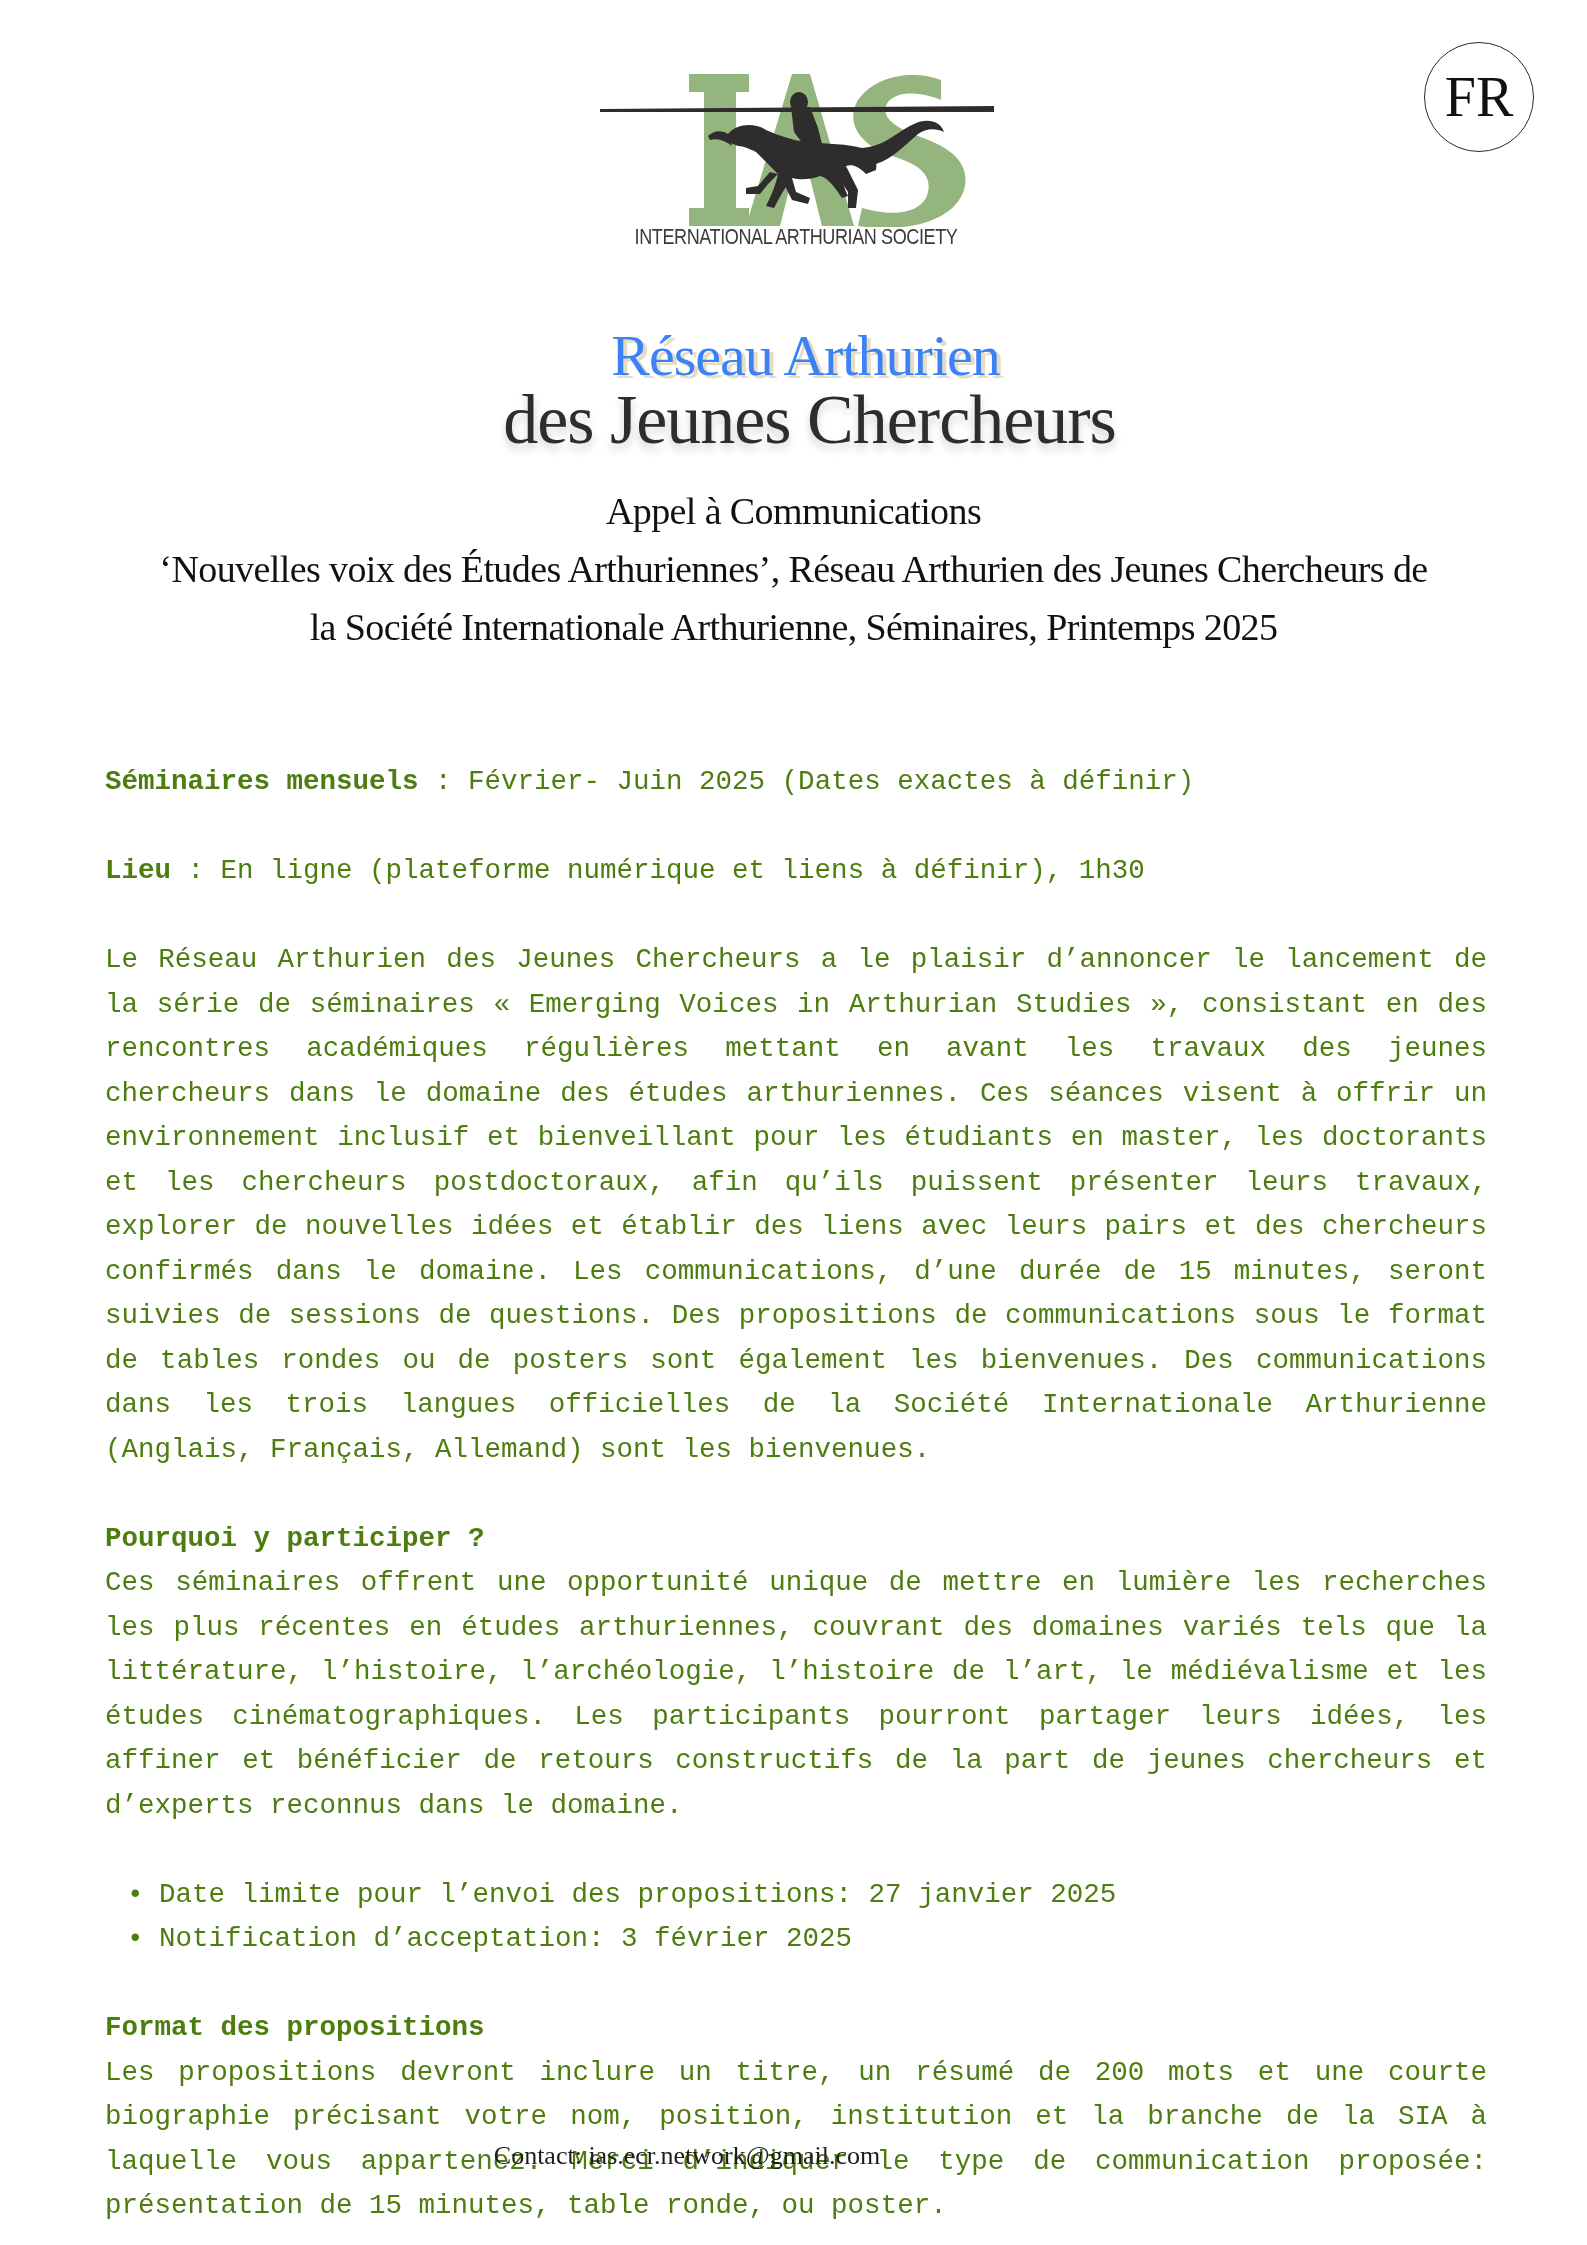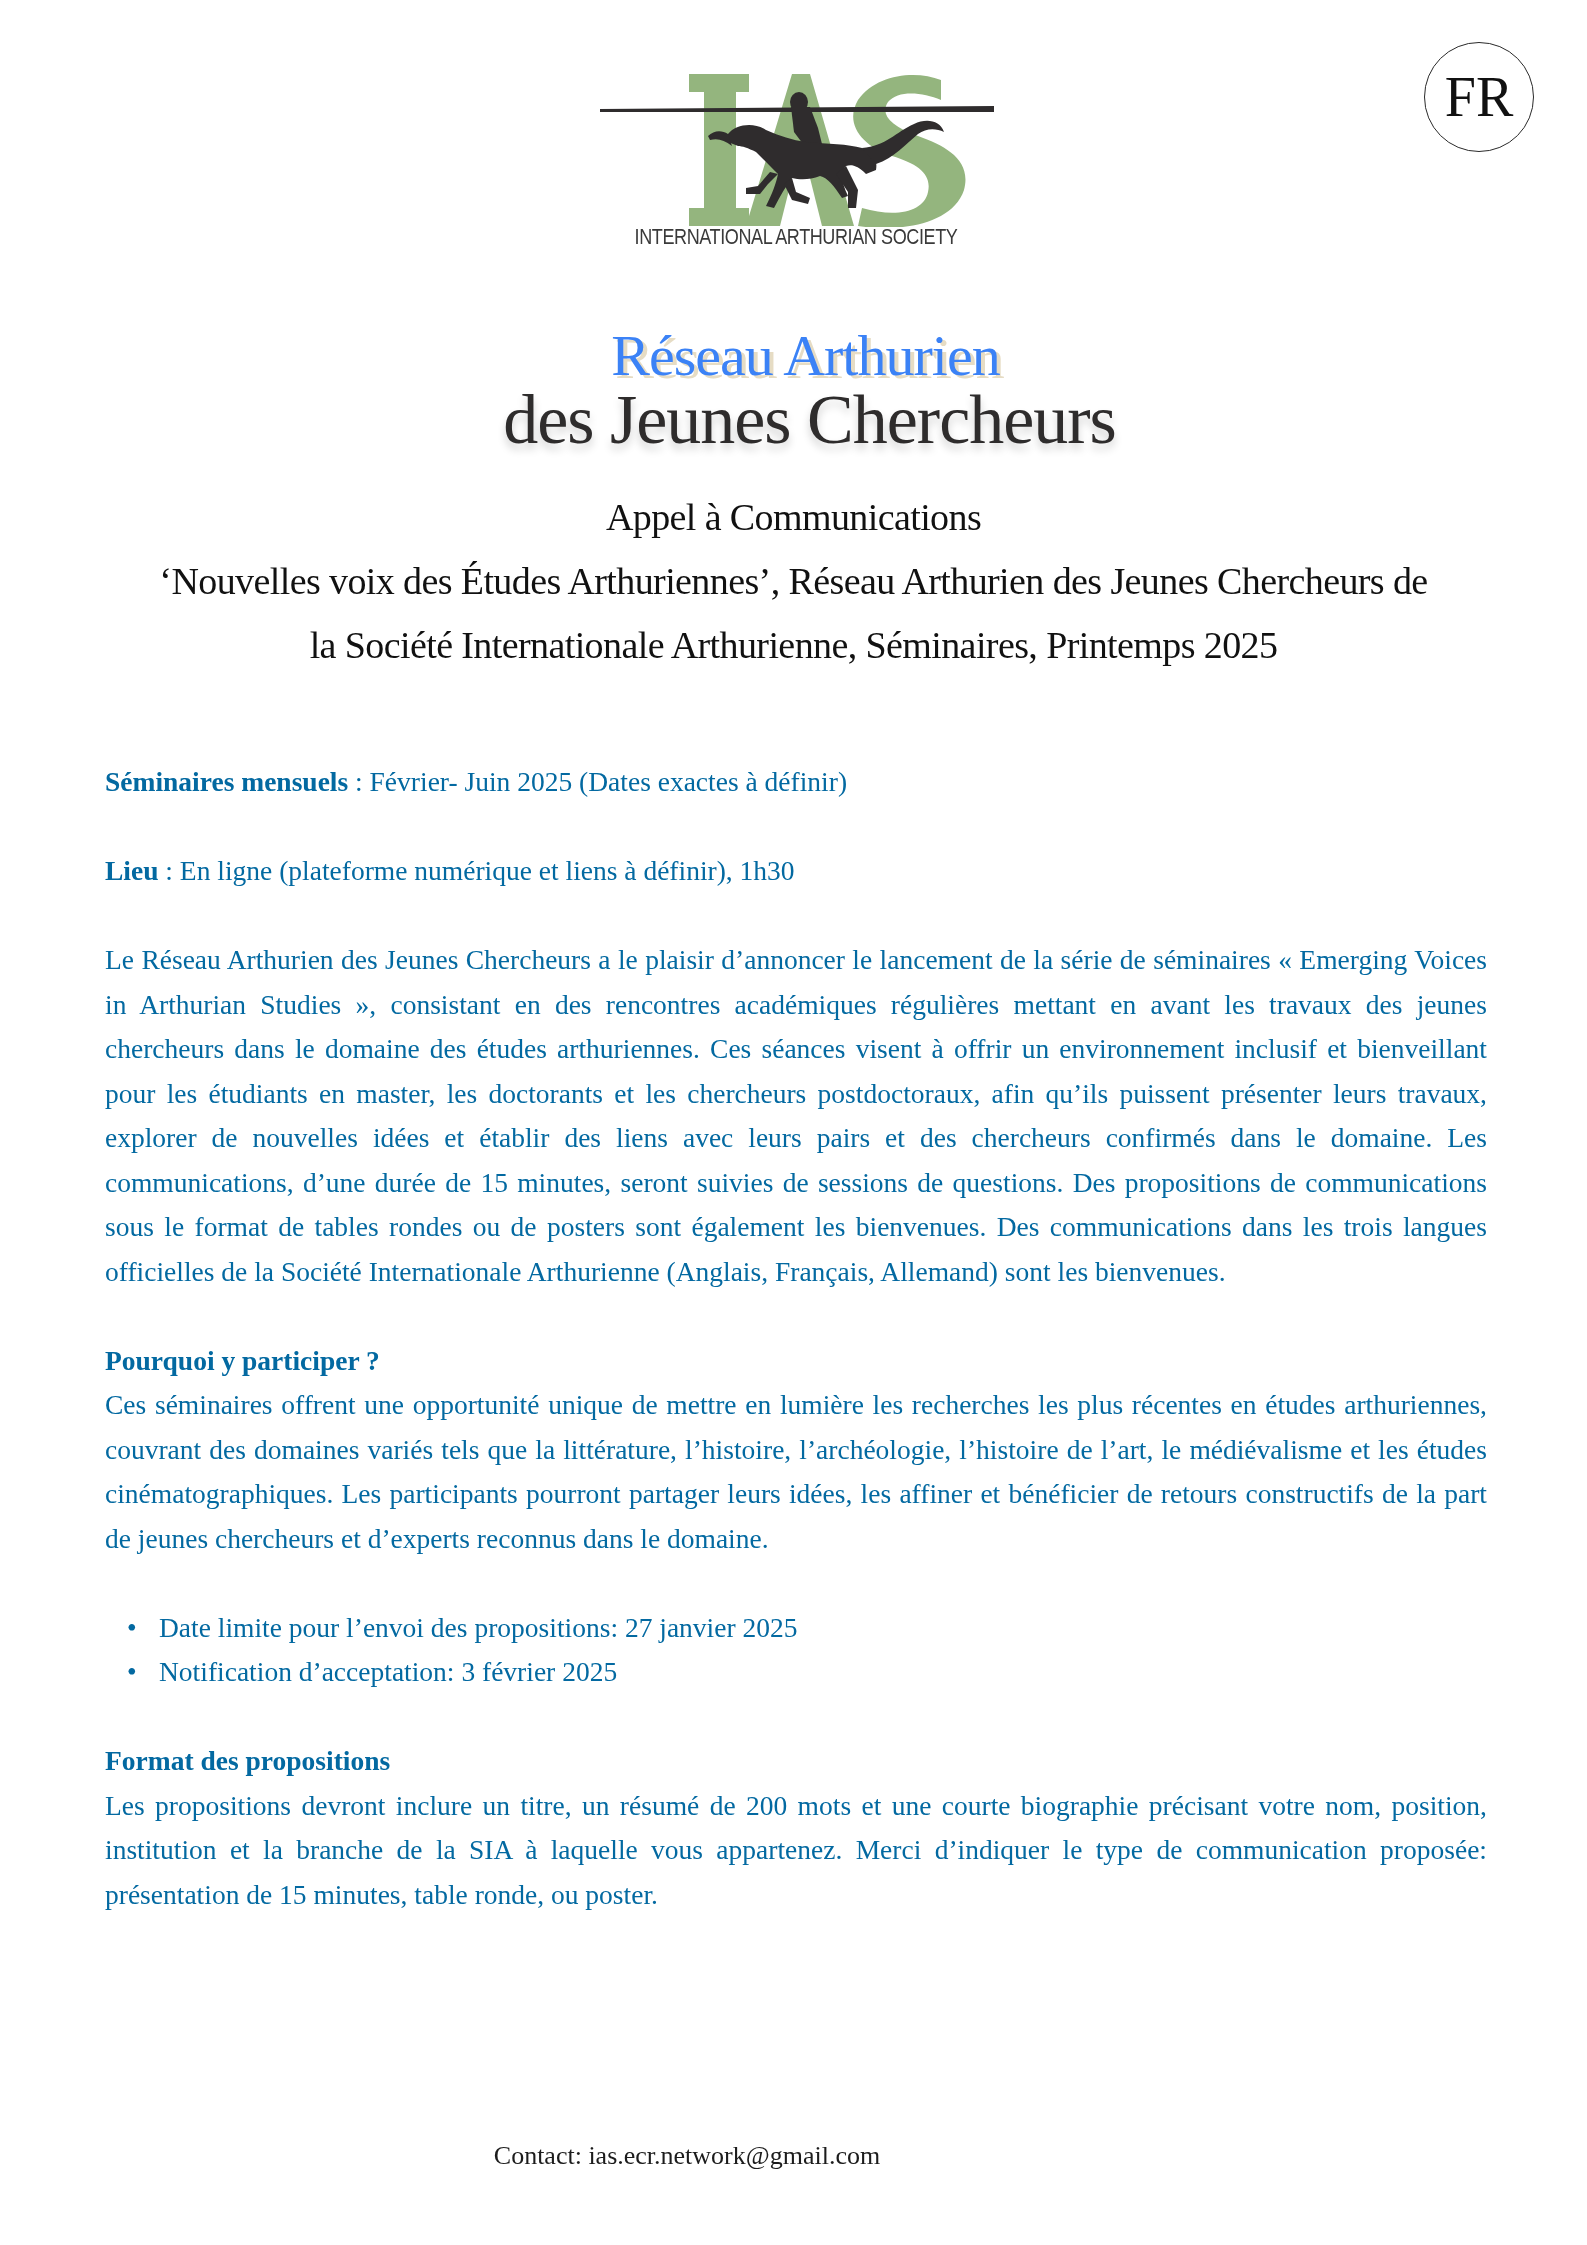--- a/index.html
+++ b/index.html
@@ -97,31 +97,31 @@
       top: 482px;
       left: 0;
       width: 1587px;
       text-align: center;
       font-family: "Liberation Serif", "DejaVu Serif", serif;
       font-size: 38px;
       line-height: 58px;
       color: #111;
       letter-spacing: -0.6px;
     }
-    .call-heading div { white-space: nowrap; margin-top: 6px; }
+    .call-heading div { white-space: nowrap; }
     
     .body {
       position: absolute;
       left: 105px;
       top: 760px;
       width: 1382px;
-      font-family: Liberation Serif, serif;
+      font-family: Liberation Mono, monospace;
       font-size: 27.5px;
       line-height: 44.5px;
-      color: #0369a1;
+      color: #4d7c0f;
     }
     .body p { margin: 0; }
     .justify { text-align: justify; text-align-last: left; }
     .gap-l { height: 44.5px; }
     b, .bold { font-weight: bold; }
     .bullets {
       list-style: none;
       margin: 0;
       padding: 0 0 0 22px;
     }

